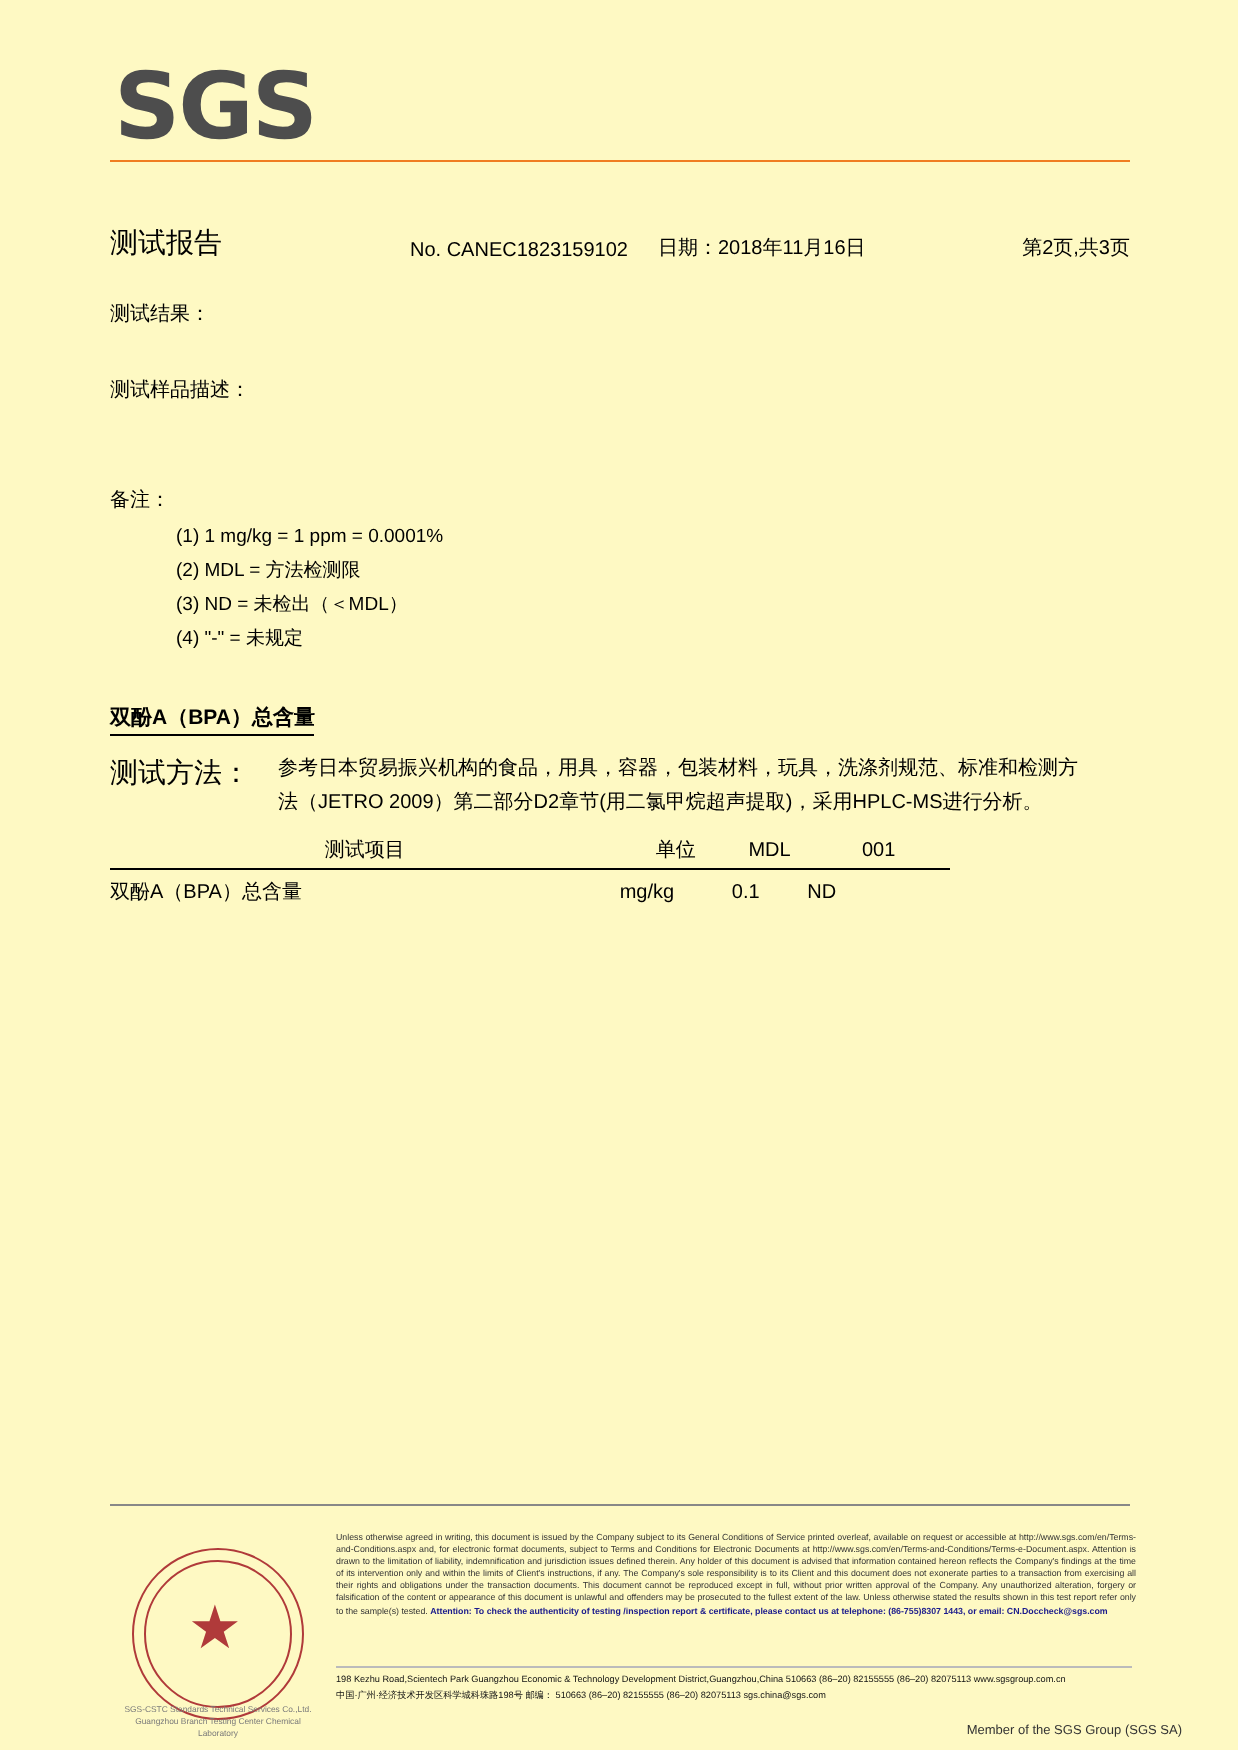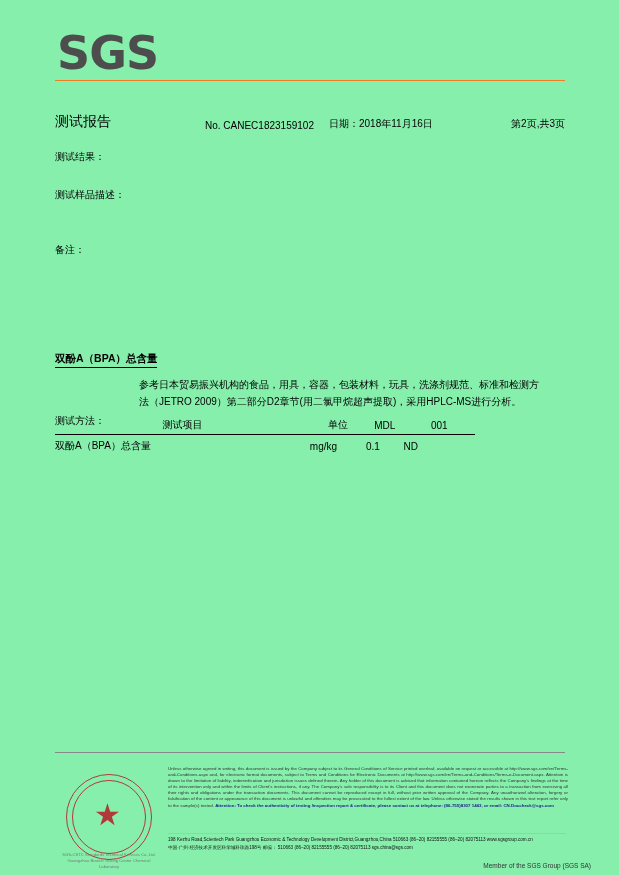--- a/index.html
+++ b/index.html
@@ -13,21 +13,21 @@
     height: 875px;
     font-family: "Liberation Sans", sans-serif;
     color: #000;
     position: relative;
     overflow: hidden;
   }
   .page {
     position: relative;
     width: 619px;
     height: 875px;
-    background: #86efac;
+    background: #fef9c3;
   }
 
   
   .header {
     position: absolute;
     left: 55px;
     top: 30px;
     width: 510px;
   }
   .sgs-logo {
@@ -122,22 +122,21 @@
     top: 352px;
     font-size: 10.5px;
     font-weight: bold;
     border-bottom: 1px solid #000;
     padding-bottom: 1px;
   }
   .method-label {
     position: absolute;
     left: 55px;
     top: 378px;
-    font-size: 10px;
-    margin-top: 36px;
+    font-size: 14px;
   }
   .method-text {
     position: absolute;
     left: 139px;
     top: 376px;
     width: 400px;
     font-size: 10px;
     line-height: 17px;
   }
 
@@ -261,20 +260,26 @@
     <div class="doc-no">No. CANEC1823159102</div>
     <div class="doc-date">日期：2018年11月16日</div>
     <div class="doc-page">第2页,共3页</div>
   </div>
 
   <div class="sec-label" id="results-label">测试结果：</div>
   <div class="sec-label" id="sampledesc-label">测试样品描述：</div>
 
 
   <div class="sec-label" id="remark-label">备注：</div>
+  <div class="remarks">
+    <div>(1) 1 mg/kg = 1 ppm = 0.0001%</div>
+    <div>(2) MDL = 方法检测限</div>
+    <div>(3) ND = 未检出（＜MDL）</div>
+    <div>(4) "-" = 未规定</div>
+  </div>
 
   <div class="bpa-heading">双酚A（BPA）总含量</div>
   <div class="method-label">测试方法：</div>
   <div class="method-text">参考日本贸易振兴机构的食品，用具，容器，包装材料，玩具，洗涤剂规范、标准和检测方法（JETRO 2009）第二部分D2章节(用二氯甲烷超声提取)，采用HPLC-MS进行分析。</div>
 
   <table class="result-table">
     <thead>
       <tr>
         <th class="rt-item">测试项目</th>
         <th class="rt-unit">单位</th>

